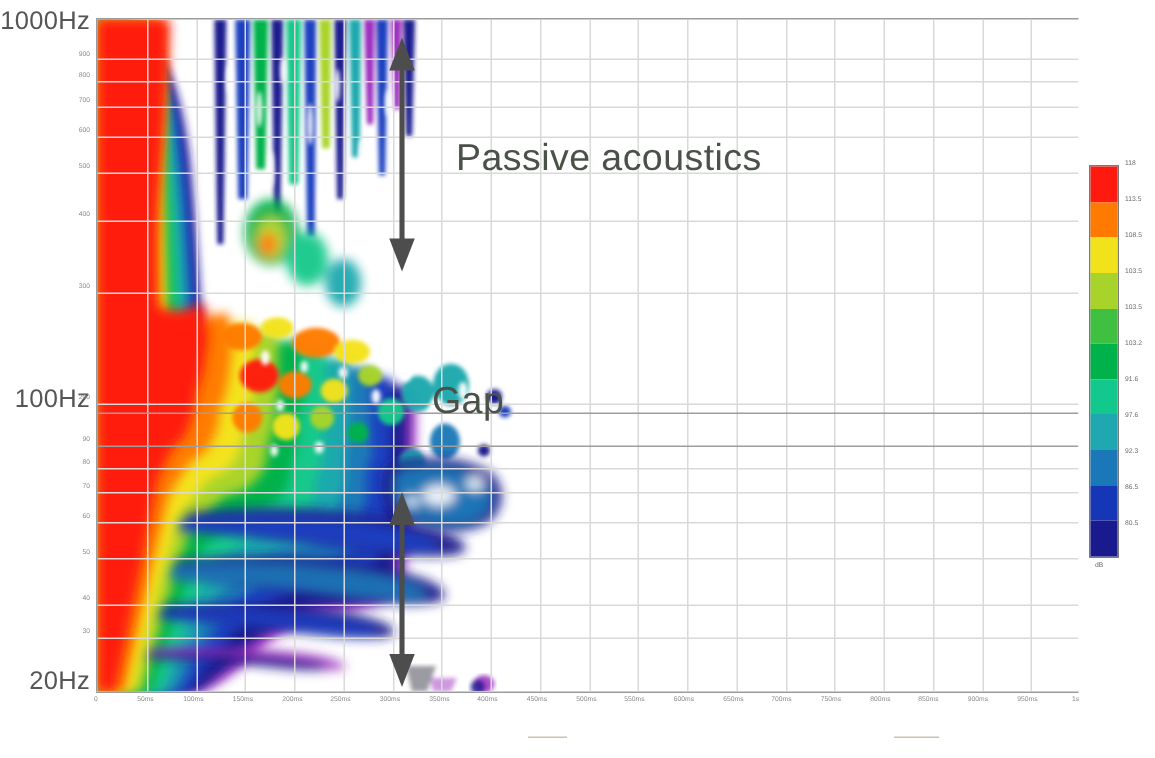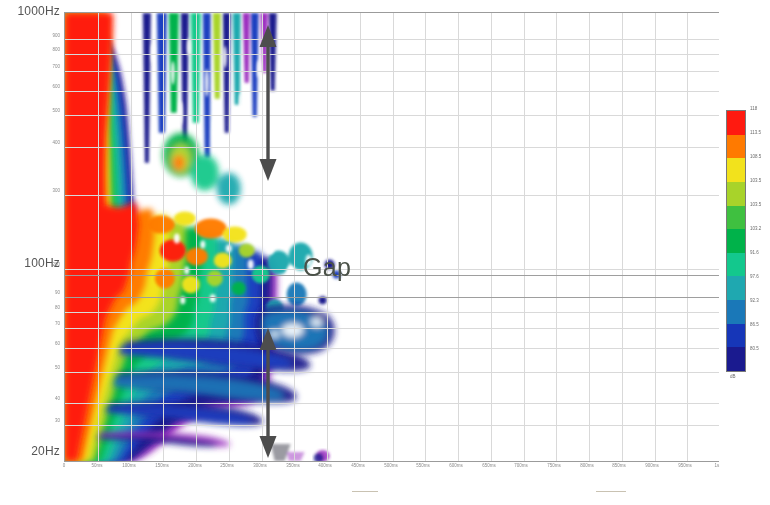--- a/index.html
+++ b/index.html
@@ -29,21 +29,21 @@
 
   
   .grid-v{position:absolute;top:0;bottom:0;width:1px;background:#d9d9d9;}
   .grid-h{position:absolute;left:0;right:0;height:1px;background:#d9d9d9;}
   .grid-h.major{background:#9e9e9e;}
 
   
   .ylabel-major{
     position:absolute;
     color:#555;
-    font-size:12px;
+    font-size:17px;
     text-align:right;
     width:60px;
     left:0;
     letter-spacing:.2px;
   }
   .ytick-minor{
     position:absolute;
     color:#8a8a8a;
     font-size:4.5px;
     text-align:right;
@@ -363,21 +363,22 @@
     <div class="grid-h" style="top:256px;"></div>
     <div class="grid-h major" style="top:262px;"></div>
     <div class="grid-h major" style="top:284px;"></div>
     <div class="grid-h" style="top:299px;"></div>
     <div class="grid-h" style="top:315px;"></div>
     <div class="grid-h" style="top:335px;"></div>
     <div class="grid-h" style="top:359px;"></div>
     <div class="grid-h" style="top:390px;"></div>
     <div class="grid-h" style="top:412px;"></div>
 
-    <div class="annot" style="left:238px;top:240px;">Gap</div>
+    <div class="annot" style="left:239px;top:78px;">Passive acoustics</div>
+    <div class="annot" style="left:223px;top:240px;">Gap</div>
 
     <svg class="arrow" style="left:190px;top:10px;width:26px;height:160px;" viewBox="0 0 26 160">
       <line x1="13" y1="18" x2="13" y2="142" stroke="#4d4d4d" stroke-width="3.4"></line>
       <polygon points="13,2 4.5,24 21.5,24" fill="#4d4d4d"></polygon>
       <polygon points="13,158 4.5,136 21.5,136" fill="#4d4d4d"></polygon>
     </svg>
 
     <svg class="arrow" style="left:190px;top:313px;width:26px;height:134px;" viewBox="0 0 26 134">
       <line x1="13" y1="18" x2="13" y2="116" stroke="#4d4d4d" stroke-width="3.4"></line>
       <polygon points="13,2 4.5,24 21.5,24" fill="#4d4d4d"></polygon>

